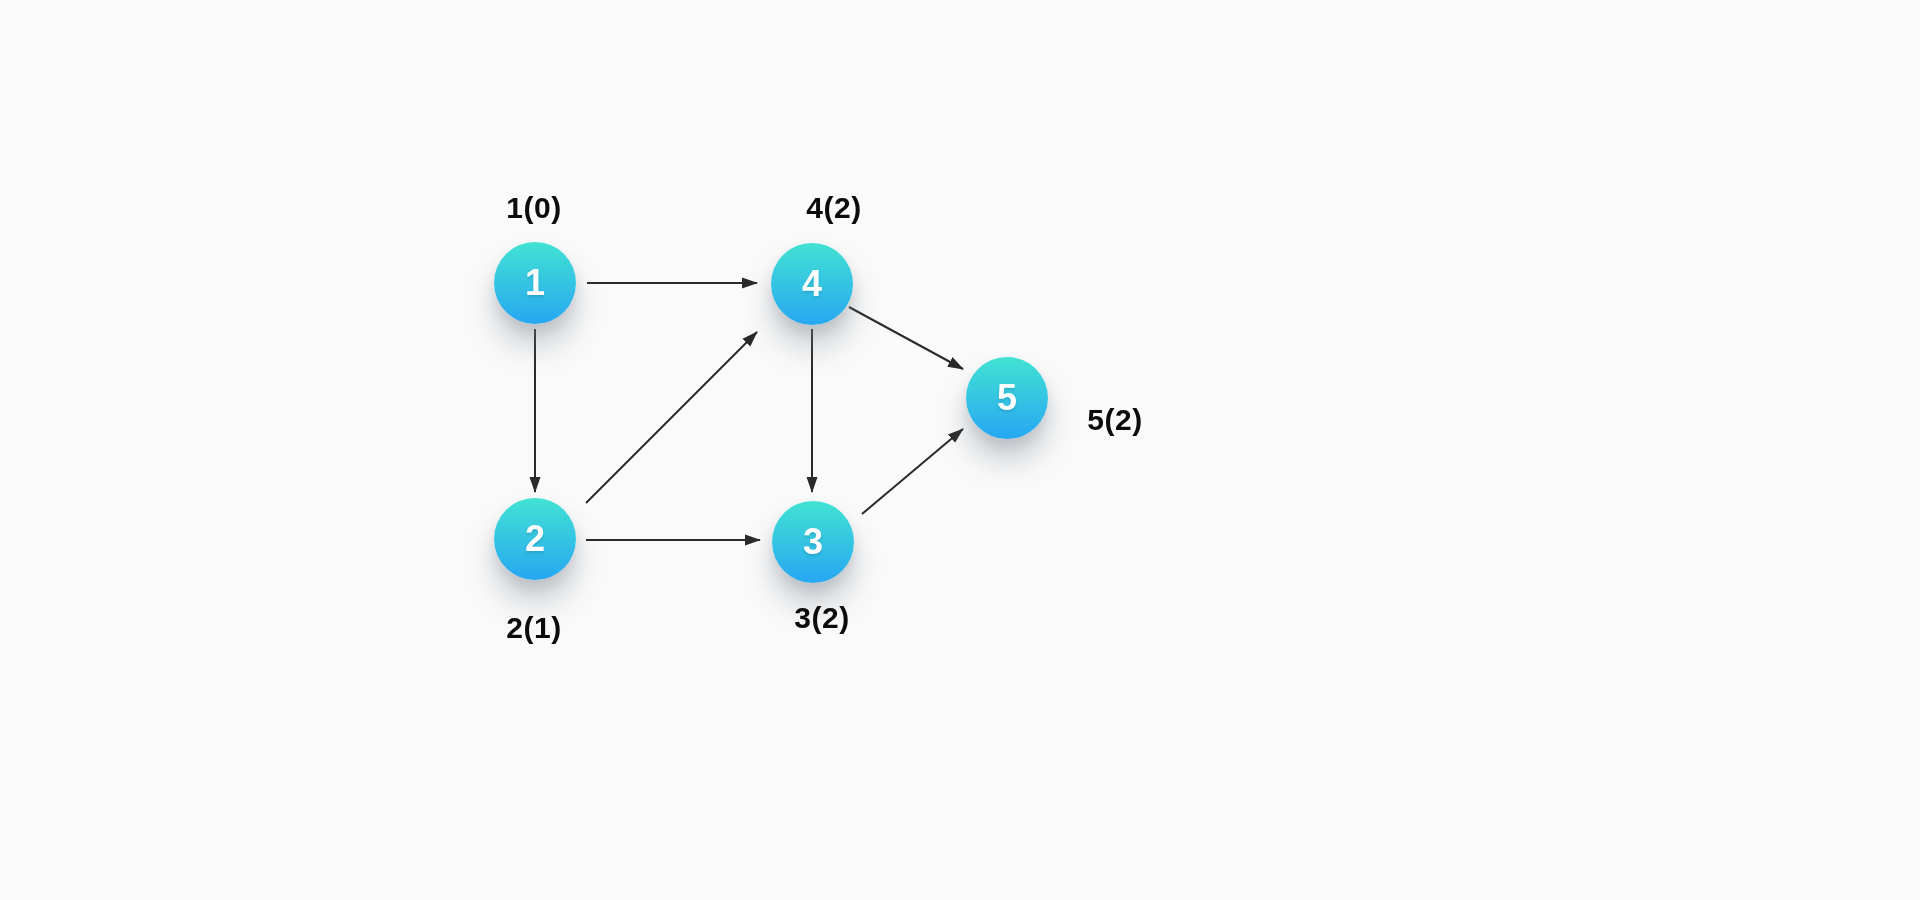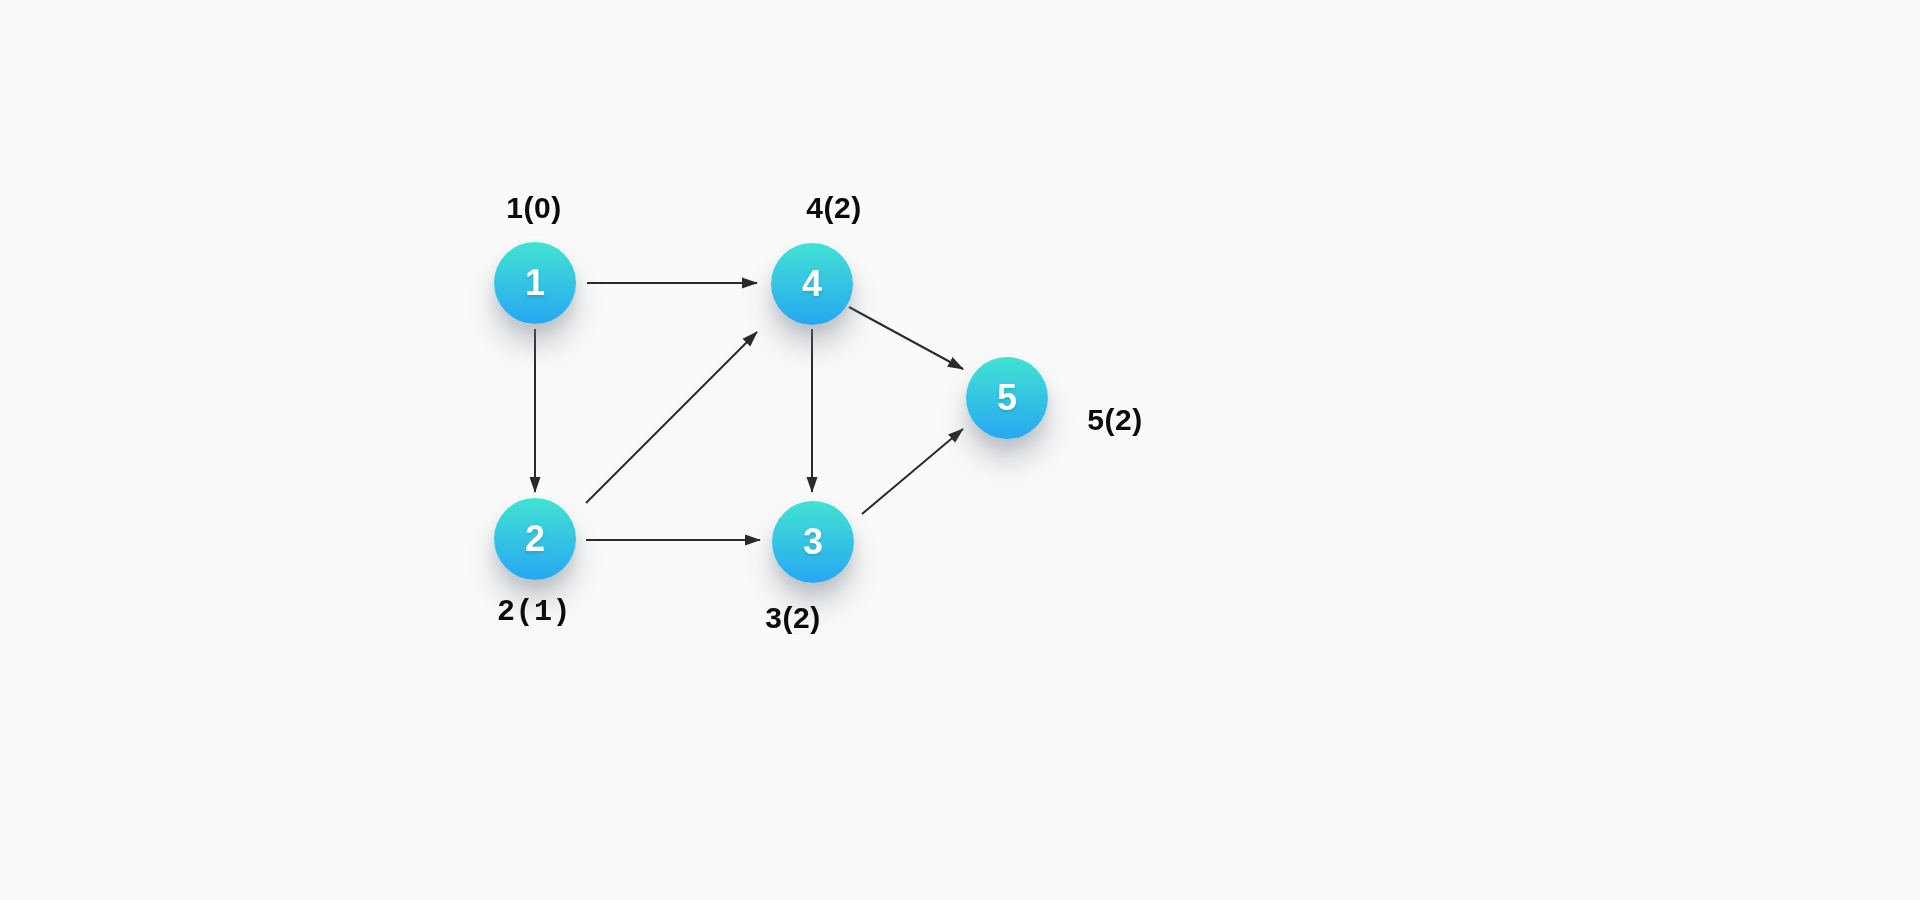--- a/index.html
+++ b/index.html
@@ -70,26 +70,26 @@
     </svg>
 
   <div class="node" style="left: 494px; top: 242px; height: 82px; width: 82px; background: linear-gradient(rgb(66, 226, 211) 0%, rgb(39, 167, 242) 100%);">
     <span class="node-number" style="color: rgb(255, 255, 255);">1</span>
   </div>
   <div class="node-label" style="left: 534px; top: 208px; color: rgb(12, 12, 12);">1(0)</div>
 
   <div class="node" style="left: 494px; top: 498px; height: 82px; width: 82px; background: linear-gradient(rgb(66, 226, 211) 0%, rgb(39, 167, 242) 100%);">
     <span class="node-number" style="color: rgb(255, 255, 255);">2</span>
   </div>
-  <div class="node-label" style="left: 534px; top: 612px; color: rgb(12, 12, 12); font-family: Liberation Mono, monospace;">2(1)</div>
+  <div class="node-label" style="left: 534px; top: 628px; color: rgb(12, 12, 12);">2(1)</div>
 
   <div class="node" style="left: 772px; top: 501px; height: 82px; width: 82px; background: linear-gradient(rgb(66, 226, 211) 0%, rgb(39, 167, 242) 100%);">
     <span class="node-number" style="color: rgb(255, 255, 255);">3</span>
   </div>
-  <div class="node-label" style="left: 793px; top: 618px; color: rgb(12, 12, 12);">3(2)</div>
+  <div class="node-label" style="left: 822px; top: 618px; color: rgb(12, 12, 12);">3(2)</div>
 
   <div class="node" style="left: 771px; top: 243px; height: 82px; width: 82px; background: linear-gradient(rgb(66, 226, 211) 0%, rgb(39, 167, 242) 100%);">
     <span class="node-number" style="color: rgb(255, 255, 255);">4</span>
   </div>
   <div class="node-label" style="left: 814px; top: 208px; color: rgb(12, 12, 12); margin-left: 20px;">4(2)</div>
 
   <div class="node" style="left: 966px; top: 357px; height: 82px; width: 82px; background: linear-gradient(rgb(66, 226, 211) 0%, rgb(39, 167, 242) 100%);">
     <span class="node-number" style="color: rgb(255, 255, 255);">5</span>
   </div>
   <div class="node-label" style="left: 1115px; top: 420px; color: rgb(12, 12, 12);">5(2)</div>

